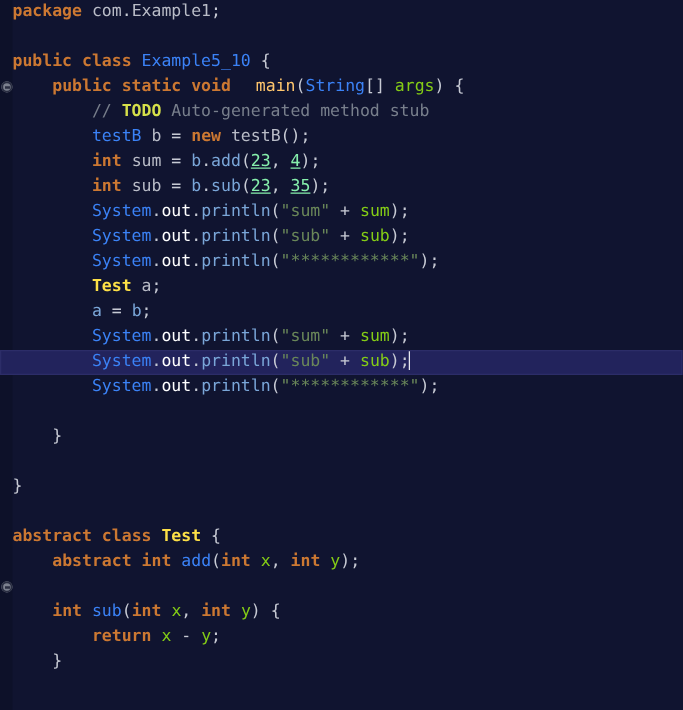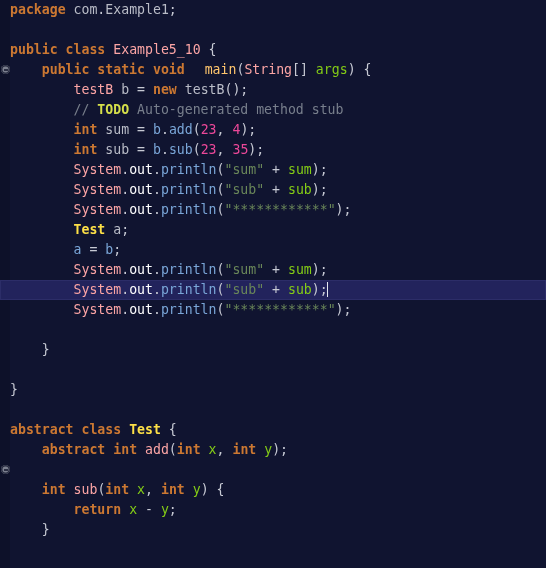--- a/index.html
+++ b/index.html
@@ -80,44 +80,44 @@
     display: inline-block;
     width: 1px;
     height: 15px;
     background: #e6e8f0;
     vertical-align: -3px;
     margin-left: -1px;
   }
   
   .kw   { color: #cc7832; font-weight: bold; }
   .cls  { color: #fde047; font-weight: bold; text-align: center; }
-  .type { color: #fca5a5; margin-top: 37px; }
+  .type { color: #3b82f6; margin-top: 37px; }
   .ident{ color: #b9bcc7; }
   .var  { color: #84cc16; }
   .fld  { color: #ffffff; }
   .meth { color: #7aa6d8; }
   .mname{ color: #ffc66d; padding-left: 12px; }
-  .num  { color: #ec4899; }
+  .num  { color: #86efac; text-decoration: underline; }
   .str  { color: #6a8759; }
   .cmt  { color: #787f8c; }
   .todo { color: #d6e04a; font-weight: bold; }
   .punc { color: #c7cad4; }
 </style>
 </head>
 <body>
 
 <div id="editor">
   <div class="gutter"></div>
   <div class="code-area" id="code-area">
       <div class="line"><span class="line-text"><span class="kw">package</span><span class="punc"> </span><span class="ident">com</span><span class="punc">.</span><span class="ident">Example1</span><span class="punc">;</span></span></div>
       <div class="line"><span class="line-text"></span></div>
       <div class="line"><span class="line-text"><span class="kw">public</span><span class="punc"> </span><span class="kw">class</span><span class="punc"> </span><span class="type">Example5_10</span><span class="punc"> {</span></span></div>
       <div class="line"><span class="marker" title="Overriding method"></span><span class="line-text"><span class="punc">    </span><span class="kw">public</span><span class="punc"> </span><span class="kw">static</span><span class="punc"> </span><span class="kw">void</span><span class="punc"> </span><span class="mname">main</span><span class="punc">(</span><span class="type">String</span><span class="punc">[] </span><span class="var">args</span><span class="punc">) {</span></span></div>
+      <div class="line"><span class="line-text"><span class="punc">        </span><span class="cmt">// </span><span class="todo">TODO</span><span class="cmt"> Auto-generated method stub</span></span></div>
       <div class="line"><span class="line-text"><span class="punc">        </span><span class="type">testB</span><span class="punc"> </span><span class="ident">b</span><span class="punc"> = </span><span class="kw">new</span><span class="punc"> </span><span class="ident">testB</span><span class="punc">();</span></span></div>
-      <div class="line"><span class="line-text"><span class="punc">        </span><span class="cmt">// </span><span class="todo">TODO</span><span class="cmt"> Auto-generated method stub</span></span></div>
       <div class="line"><span class="line-text"><span class="punc">        </span><span class="kw">int</span><span class="punc"> </span><span class="ident">sum</span><span class="punc"> = </span><span class="meth">b</span><span class="punc">.</span><span class="meth">add</span><span class="punc">(</span><span class="num">23</span><span class="punc">, </span><span class="num">4</span><span class="punc">);</span></span></div>
       <div class="line"><span class="line-text"><span class="punc">        </span><span class="kw">int</span><span class="punc"> </span><span class="ident">sub</span><span class="punc"> = </span><span class="meth">b</span><span class="punc">.</span><span class="meth">sub</span><span class="punc">(</span><span class="num">23</span><span class="punc">, </span><span class="num">35</span><span class="punc">);</span></span></div>
       <div class="line"><span class="line-text"><span class="punc">        </span><span class="type">System</span><span class="punc">.</span><span class="fld">out</span><span class="punc">.</span><span class="meth">println</span><span class="punc">(</span><span class="str">"sum"</span><span class="punc"> + </span><span class="var">sum</span><span class="punc">);</span></span></div>
       <div class="line"><span class="line-text"><span class="punc">        </span><span class="type">System</span><span class="punc">.</span><span class="fld">out</span><span class="punc">.</span><span class="meth">println</span><span class="punc">(</span><span class="str">"sub"</span><span class="punc"> + </span><span class="var">sub</span><span class="punc">);</span></span></div>
       <div class="line"><span class="line-text"><span class="punc">        </span><span class="type">System</span><span class="punc">.</span><span class="fld">out</span><span class="punc">.</span><span class="meth">println</span><span class="punc">(</span><span class="str">"************"</span><span class="punc">);</span></span></div>
       <div class="line"><span class="line-text"><span class="punc">        </span><span class="cls">Test</span><span class="punc"> </span><span class="ident">a</span><span class="punc">;</span></span></div>
       <div class="line"><span class="line-text"><span class="punc">        </span><span class="meth">a</span><span class="punc"> = </span><span class="meth">b</span><span class="punc">;</span></span></div>
       <div class="line"><span class="line-text"><span class="punc">        </span><span class="type">System</span><span class="punc">.</span><span class="fld">out</span><span class="punc">.</span><span class="meth">println</span><span class="punc">(</span><span class="str">"sum"</span><span class="punc"> + </span><span class="var">sum</span><span class="punc">);</span></span></div>
       <div class="line current"><span class="line-text"><span class="punc">        </span><span class="type">System</span><span class="punc">.</span><span class="fld">out</span><span class="punc">.</span><span class="meth">println</span><span class="punc">(</span><span class="str">"sub"</span><span class="punc"> + </span><span class="var">sub</span><span class="punc">);</span></span><span class="caret"></span></div>
       <div class="line"><span class="line-text"><span class="punc">        </span><span class="type">System</span><span class="punc">.</span><span class="fld">out</span><span class="punc">.</span><span class="meth">println</span><span class="punc">(</span><span class="str">"************"</span><span class="punc">);</span></span></div>

